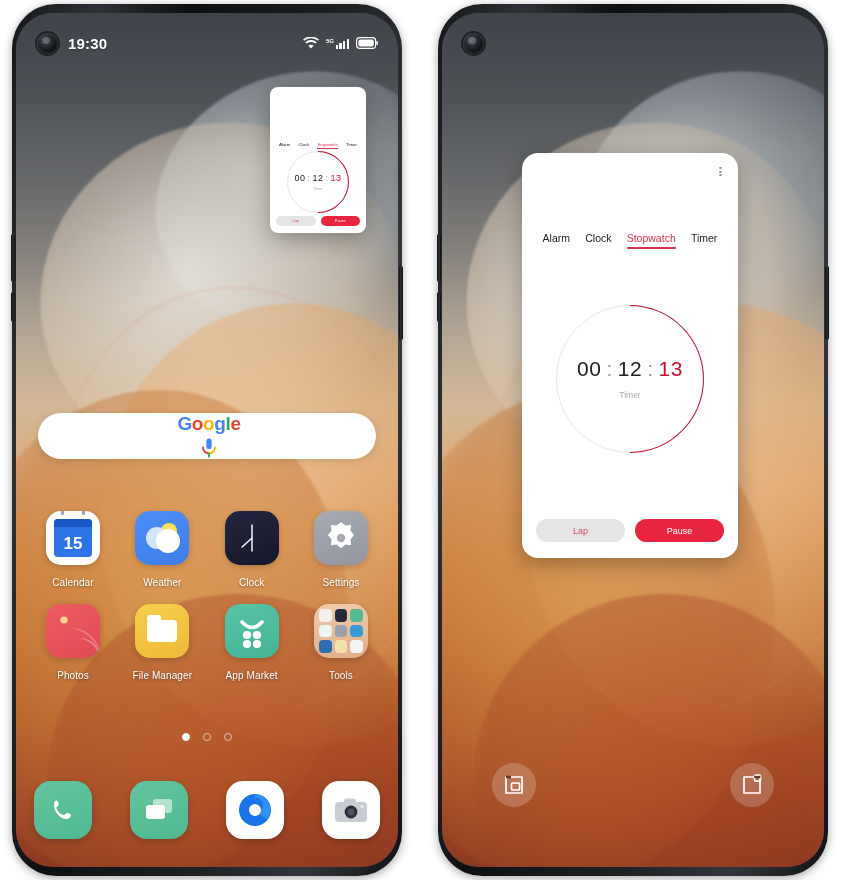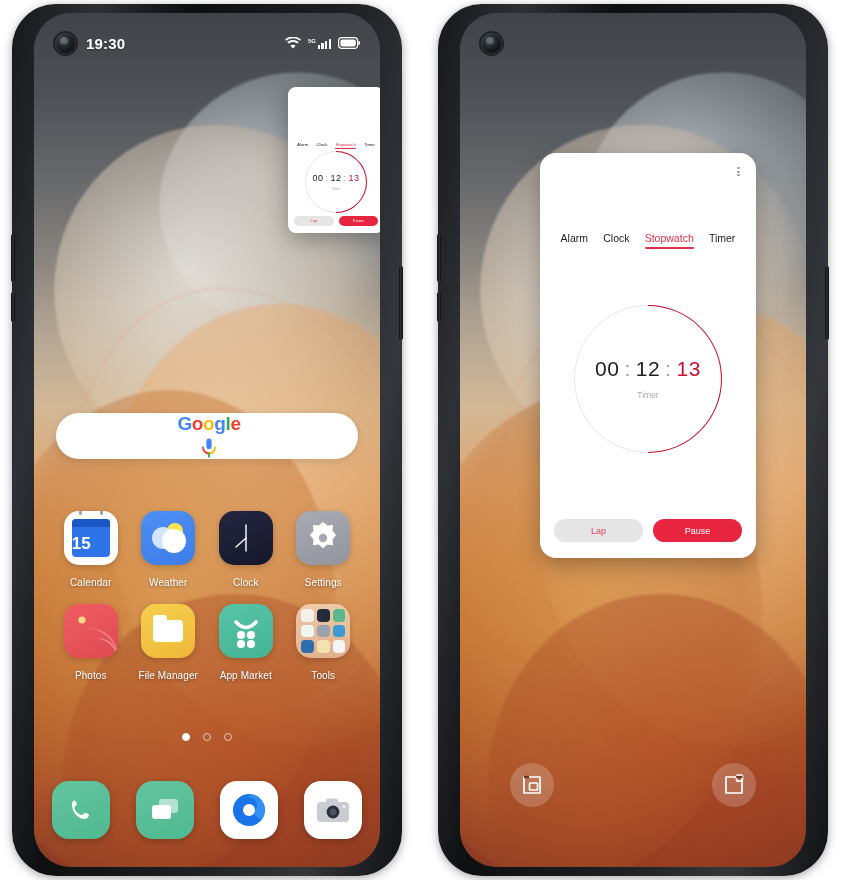--- a/index.html
+++ b/index.html
@@ -10,21 +10,21 @@
     overflow: hidden;
   }
   .stage { position: relative; width: 852px; height: 880px; background:#fff; }
 
   
   .phone {
     position: absolute;
     border-radius: 44px;
     background: linear-gradient(100deg,#16181b 0%,#2e3135 16%,#0d0f11 33%,#1e2124 62%,#34373b 82%,#101214 100%);
     box-shadow: 0 2px 10px rgba(0,0,0,.35);
-    padding: 9px 22px;
+    padding: 9px 4px;
   }
   .phone.left  { left: 12px;  top: 4px;  width: 390px; height: 872px; }
   .phone.right { left: 438px; top: 4px;  width: 390px; height: 872px; }
 
   .screen {
     position: relative;
     width: 100%; height: 100%;
     border-radius: 37px;
     overflow: hidden;
     background: #3a3d42;
@@ -112,21 +112,21 @@
   .approw { display:flex; justify-content:space-between; margin-bottom:16px; }
   .app { width:78px; display:flex; flex-direction:column; align-items:center; }
   .appicon { width:54px; height:54px; border-radius:15px; position:relative; overflow:hidden;
              box-shadow:0 2px 6px rgba(0,0,0,.18); }
   .applabel { margin-top:12px; font-size:10px; color:#fff; text-shadow:0 1px 3px rgba(0,0,0,.45);
               white-space:nowrap; letter-spacing:.1px; }
 
   
   .ic-calendar { background:#fff; display:flex; align-items:center; justify-content:center; }
   .cal-inner { width:38px; height:38px; background:#2f73e8; border-radius:4px; color:#fff;
-               font-size:17px; font-weight:700; display:flex; align-items:flex-end; justify-content:flex-start;
+               font-size:17px; font-weight:700; display:flex; align-items:flex-end; justify-content:center;
                padding-bottom:3px; position:relative; }
   .cal-inner::before { content:""; position:absolute; left:0; right:0; top:0; height:8px; background:#1a57c4; border-radius:4px 4px 0 0;}
   .cal-ring { position:absolute; top:-3px; width:3px; height:7px; background:#9aa4b2; border-radius:2px; }
 
   .ic-weather { background: linear-gradient(160deg,#4c8ff5,#3e7de8); }
   .ic-clock { background: linear-gradient(160deg,#23263f,#15172b); }
   .ic-settings { background: linear-gradient(160deg,#a8abb4,#92959e); display:flex; align-items:center; justify-content:center; }
   .ic-filemanager { background: linear-gradient(160deg,#f6cf4e,#eeb937); display:flex; align-items:center; justify-content:center; }
   .folder-shape { width:30px; height:22px; background:#fff; border-radius:4px; position:relative; }
   .folder-shape::before { content:""; position:absolute; left:0; top:-5px; width:14px; height:6px; background:#fff; border-radius:3px 3px 0 0; }

